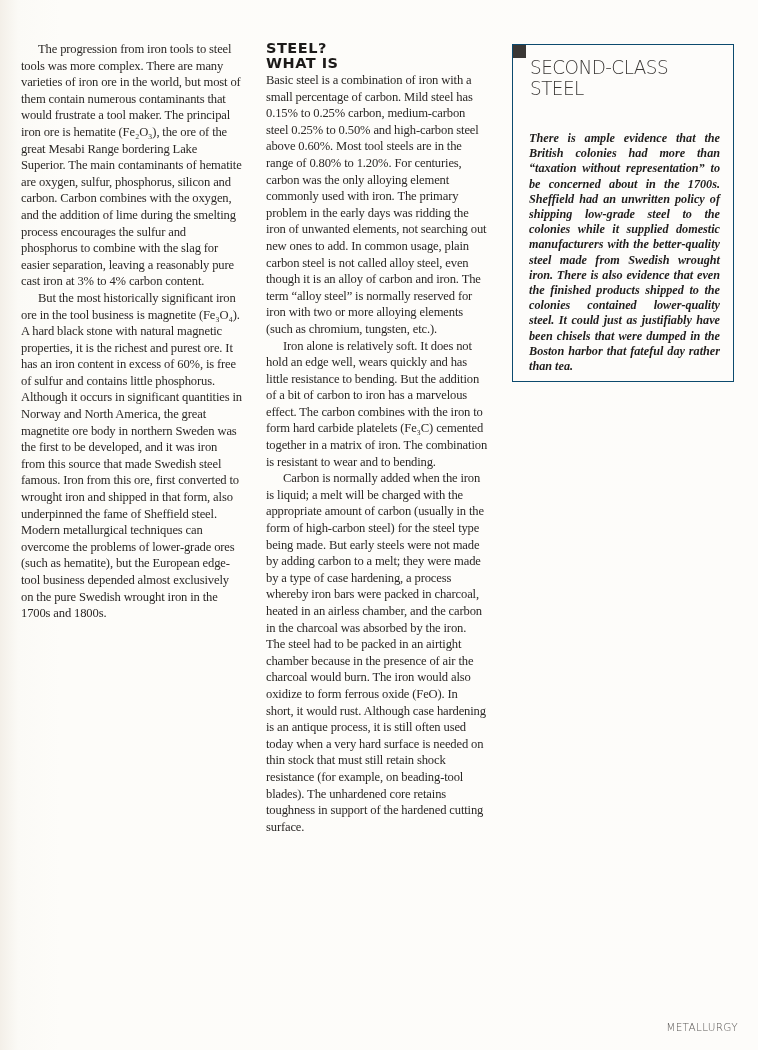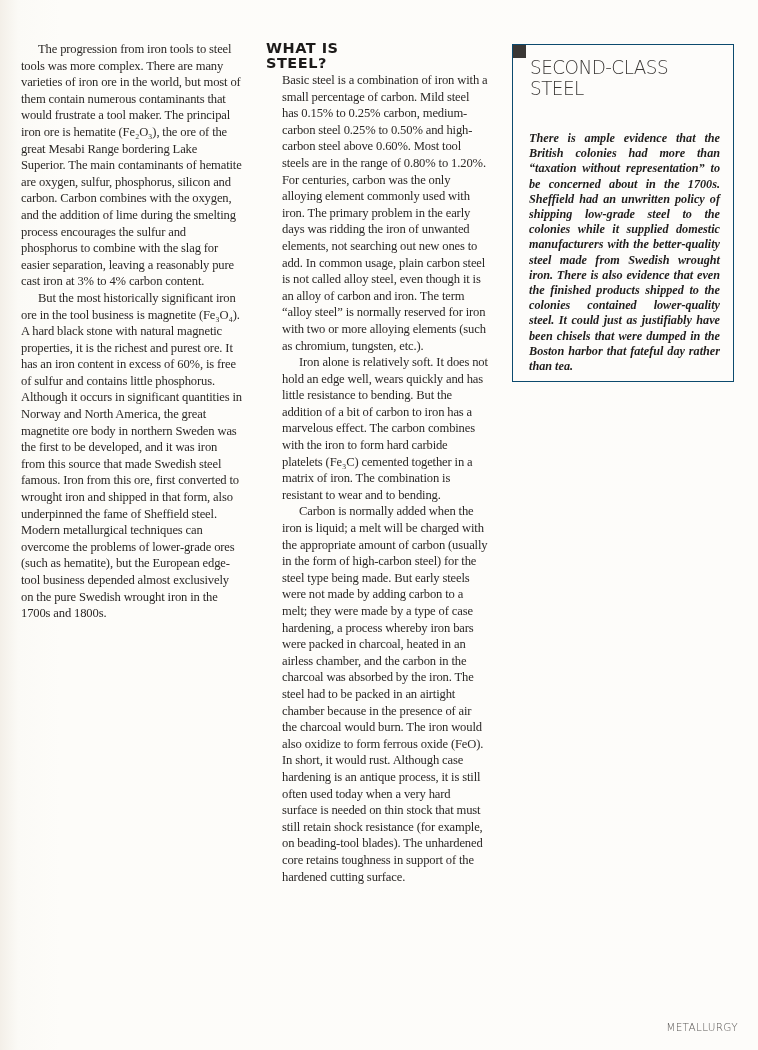--- a/index.html
+++ b/index.html
@@ -13,21 +13,21 @@
       position: absolute;
       font-size: 12.6px;
       line-height: 16.6px;
       color: #2b2826;
       letter-spacing: -0.15px;
     }
     .col p { margin: 0; }
     .col p.indent { text-indent: 17px; }
     .col1 { left: 21px; top: 41px; width: 222px; }
     .col2 { left: 266px; top: 41px; width: 222px; }
-    .col2 .body { margin-top: 0; margin-left: 16px; }
+    .col2 .body { margin-top: 0; }
     .heading {
       font-family: "DejaVu Sans", "Liberation Sans", sans-serif;
       font-weight: bold;
       font-size: 14.5px;
       line-height: 15px;
       letter-spacing: 0.5px;
       color: #1c1a19;
       margin: 0 0 1px 0;
     }
     .sidebar {
@@ -77,22 +77,22 @@
 </head>
 <body>
 
 <div class="col col1">
   <p class="indent">The progression from iron tools to steel tools was more complex. There are many varieties of iron ore in the world, but most of them contain numerous contaminants that would frustrate a tool maker. The principal iron ore is hematite (Fe₂O₃), the ore of the great Mesabi Range bordering Lake Superior. The main contaminants of hematite are oxygen, sulfur, phosphorus, silicon and carbon. Carbon combines with the oxygen, and the addition of lime during the smelting process encourages the sulfur and phosphorus to combine with the slag for easier separation, leaving a reasonably pure cast iron at 3% to 4% carbon content.</p>
   <p class="indent">But the most historically significant iron ore in the tool business is magnetite (Fe₃O₄). A hard black stone with natural magnetic properties, it is the richest and purest ore. It has an iron content in excess of 60%, is free of sulfur and contains little phosphorus. Although it occurs in significant quantities in Norway and North America, the great magnetite ore body in northern Sweden was the first to be developed, and it was iron from this source that made Swedish steel famous. Iron from this ore, first converted to wrought iron and shipped in that form, also underpinned the fame of Sheffield steel. Modern metallurgical techniques can overcome the problems of lower-grade ores (such as hematite), but the European edge-tool business depended almost exclusively on the pure Swedish wrought iron in the 1700s and 1800s.</p>
 </div>
 
 <div class="col col2">
   <div class="heading">
+    <div>STEEL?</div>
     <div>WHAT IS</div>
-    <div>STEEL?</div>
   </div>
   <div class="body">
     <p>Basic steel is a combination of iron with a small percentage of carbon. Mild steel has 0.15% to 0.25% carbon, medium-carbon steel 0.25% to 0.50% and high-carbon steel above 0.60%. Most tool steels are in the range of 0.80% to 1.20%. For centuries, carbon was the only alloying element commonly used with iron. The primary problem in the early days was ridding the iron of unwanted elements, not searching out new ones to add. In common usage, plain carbon steel is not called alloy steel, even though it is an alloy of carbon and iron. The term “alloy steel” is normally reserved for iron with two or more alloying elements (such as chromium, tungsten, etc.).</p>
     <p class="indent">Iron alone is relatively soft. It does not hold an edge well, wears quickly and has little resistance to bending. But the addition of a bit of carbon to iron has a marvelous effect. The carbon combines with the iron to form hard carbide platelets (Fe₃C) cemented together in a matrix of iron. The combination is resistant to wear and to bending.</p>
     <p class="indent">Carbon is normally added when the iron is liquid; a melt will be charged with the appropriate amount of carbon (usually in the form of high-carbon steel) for the steel type being made. But early steels were not made by adding carbon to a melt; they were made by a type of case hardening, a process whereby iron bars were packed in charcoal, heated in an airless chamber, and the carbon in the charcoal was absorbed by the iron. The steel had to be packed in an airtight chamber because in the presence of air the charcoal would burn. The iron would also oxidize to form ferrous oxide (FeO). In short, it would rust. Although case hardening is an antique process, it is still often used today when a very hard surface is needed on thin stock that must still retain shock resistance (for example, on beading-tool blades). The unhardened core retains toughness in support of the hardened cutting surface.</p>
   </div>
 </div>
 
 <div class="sidebar">
   <div class="corner"></div>

